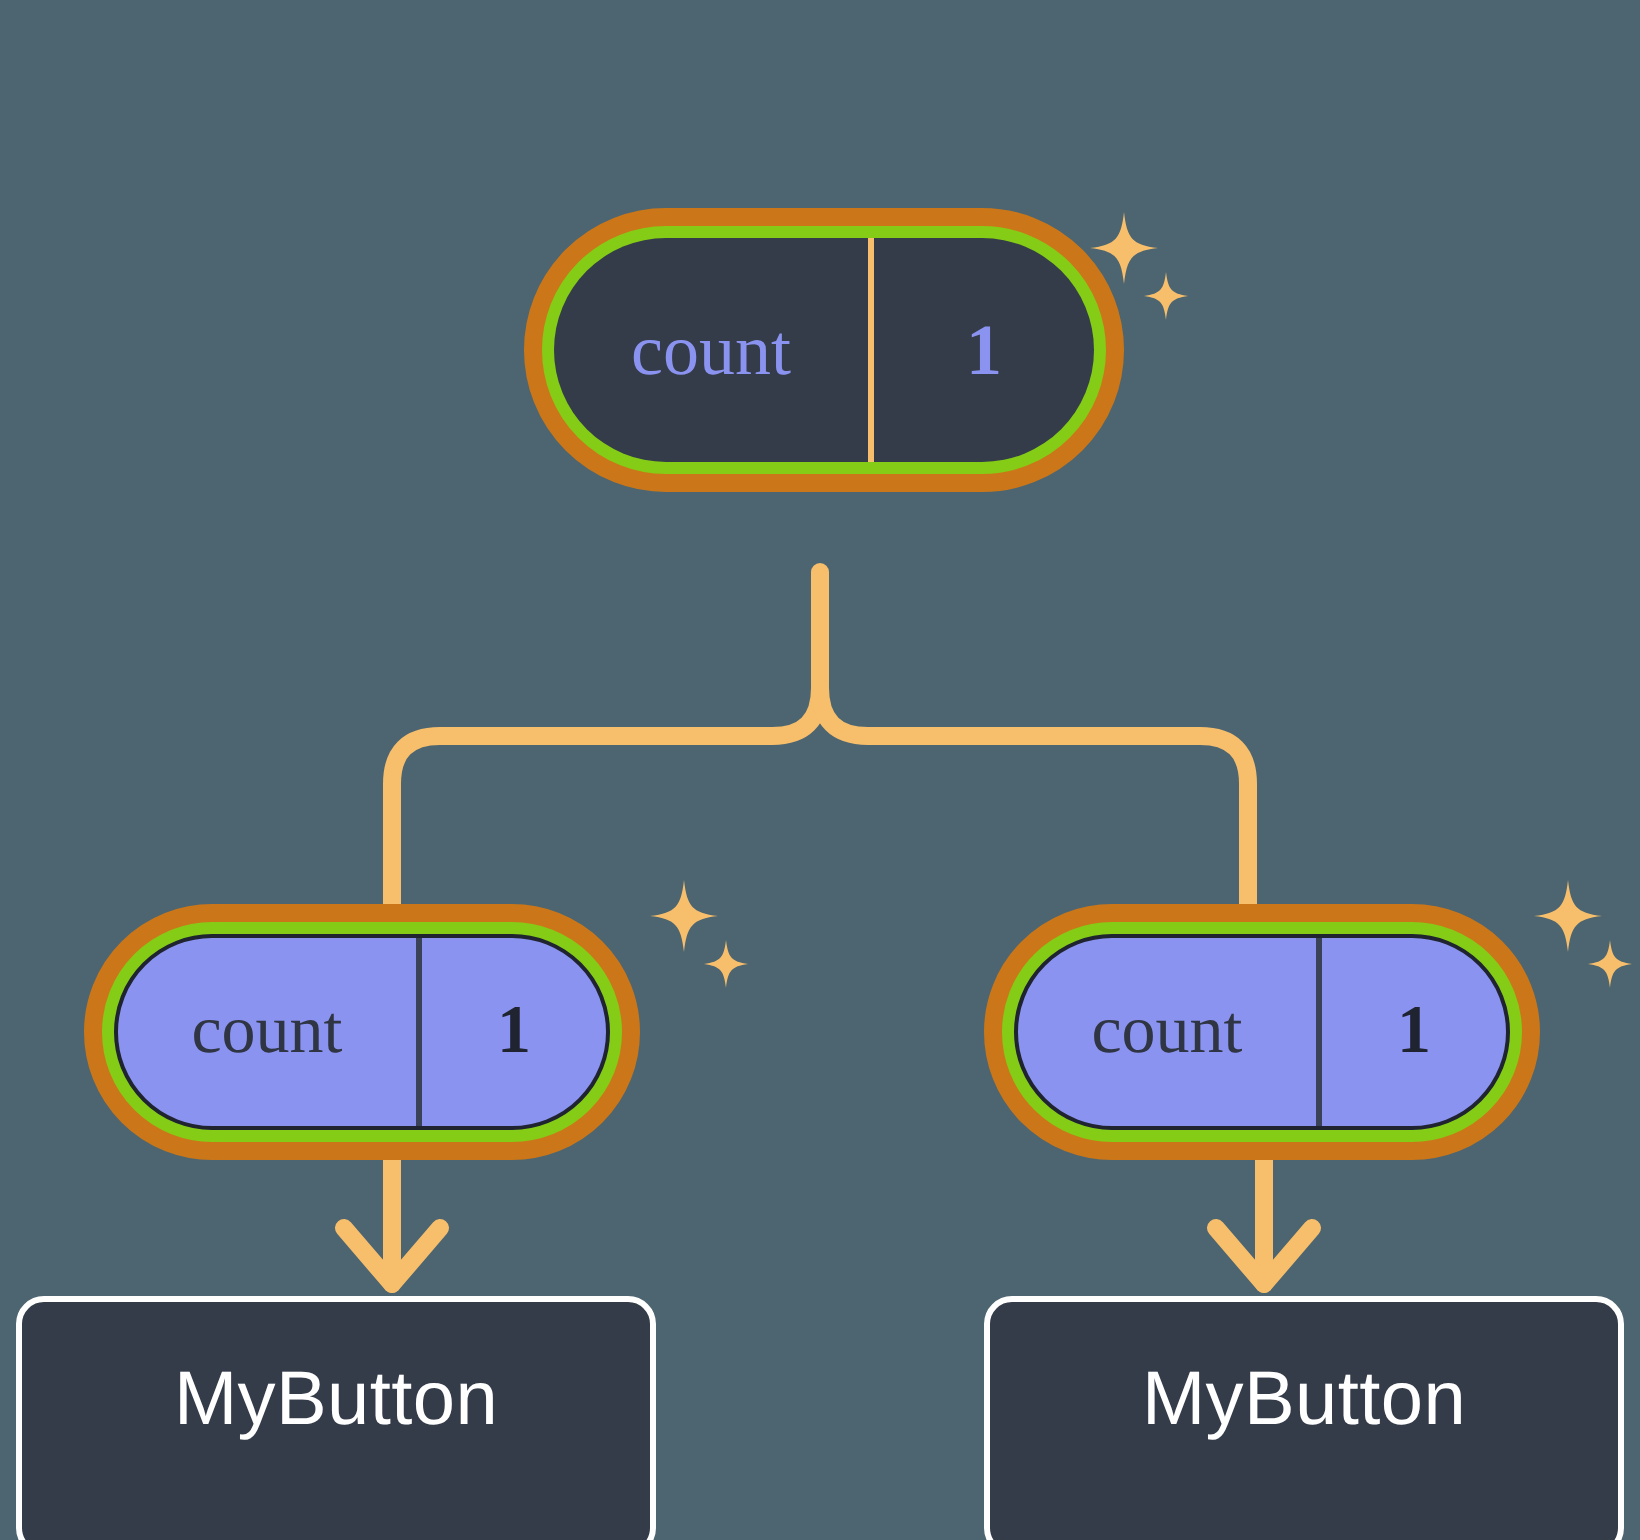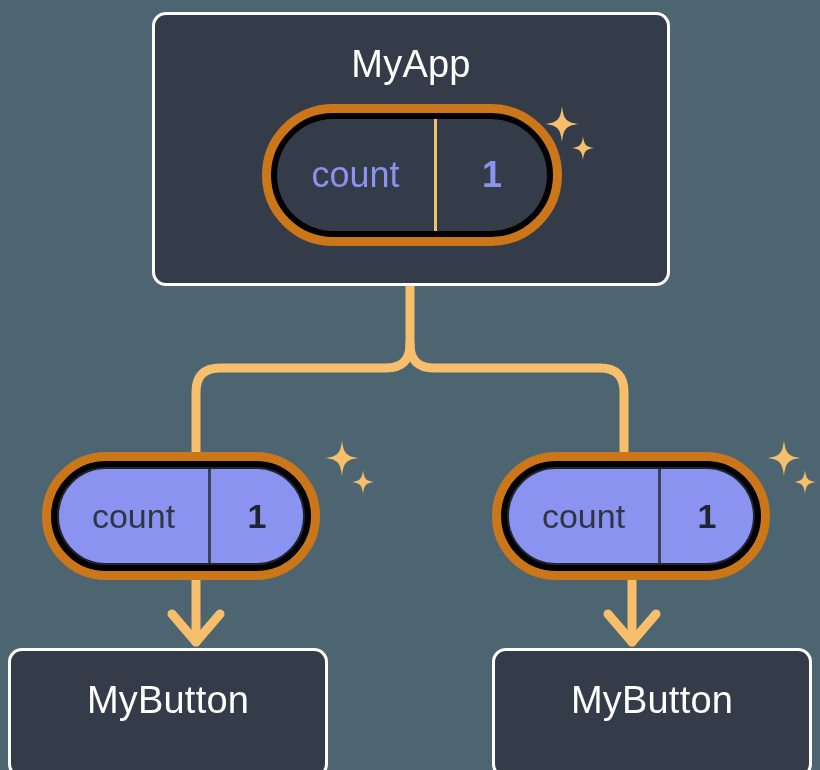--- a/index.html
+++ b/index.html
@@ -67,22 +67,23 @@
     position: absolute;
   }
   .pill {
     position: relative;
     box-sizing: border-box;
     border-radius: 999px;
     display: flex;
     align-items: stretch;
     
     border: 9px solid #cb7719;
-    background: #000000;
+    background: #84cc16;
     padding: 6px;
+    font-family: Liberation Serif, serif;
   }
   .pill-inner {
     flex: 1;
     display: flex;
     align-items: stretch;
     border-radius: 999px;
     overflow: hidden;
     box-sizing: border-box;
   }
   .pill-name, .pill-value {
@@ -156,23 +157,20 @@
       <path d="M 410 344 Q 410 368 434 368 L 600 368 Q 624 368 624 392 L 624 458"></path>
 
       <path d="M 196 574 L 196 642"></path>
       <path d="M 172 614 L 196 642 L 220 614"></path>
 
       <path d="M 632 574 L 632 642"></path>
       <path d="M 608 614 L 632 642 L 656 614"></path>
     </g>
   </svg>
 
-  <div class="card" id="card-myapp">
-    <div class="card-title">MyApp</div>
-  </div>
 
   <div class="pill-wrap" id="pill-myapp">
     <div class="pill">
       <div class="pill-inner">
         <div class="pill-name">count</div>
         <div class="pill-value">1</div>
       </div>
     </div>
   </div>
 

